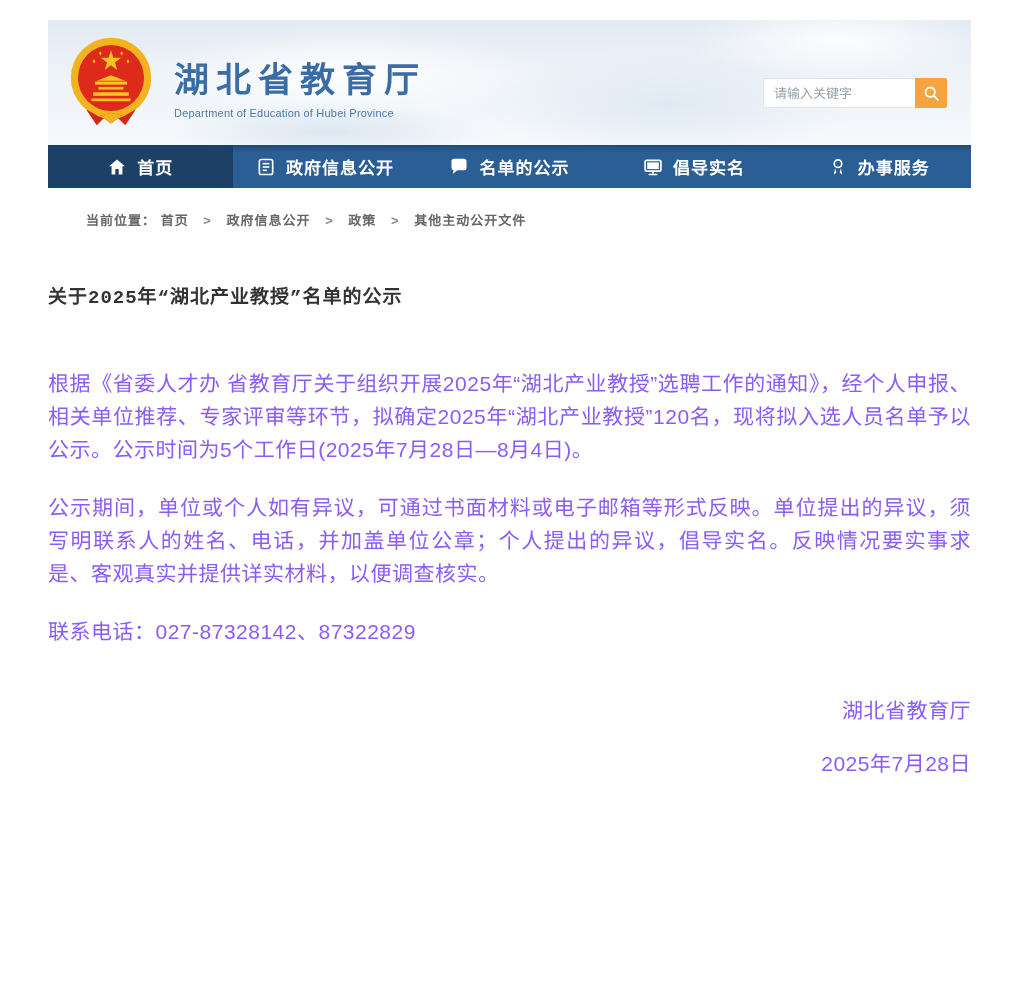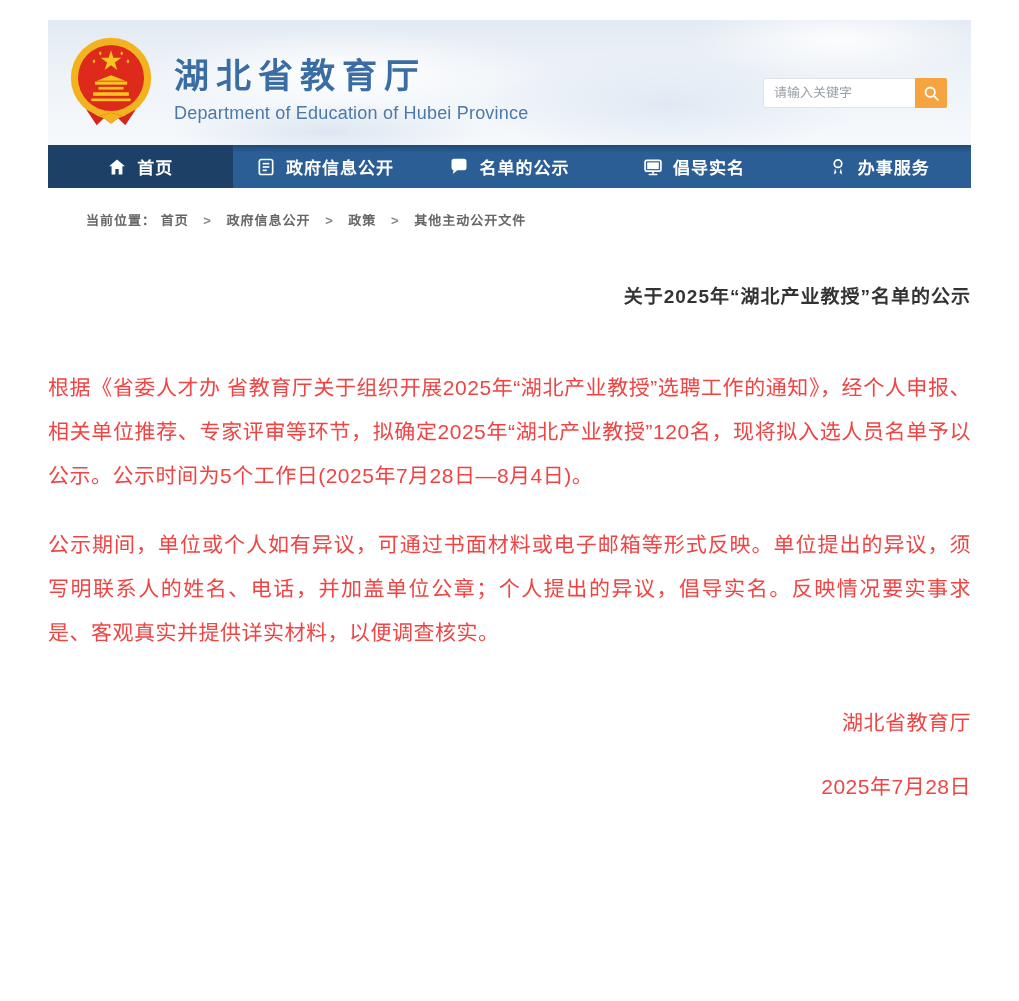--- a/index.html
+++ b/index.html
@@ -30,28 +30,28 @@
     background: radial-gradient(ellipse at center, rgba(198,213,231,0.5) 0%, rgba(198,213,231,0) 70%); }
 
   .brand { position: absolute; left: 18px; top: 16px; display: flex; align-items: center; }
   .emblem { width: 90px; height: 100px; margin-right: 18px; }
   .brand-text { padding-top: 6px; }
   .site-title {
     font-size: 35px; font-weight: bold; color: #3a6da4;
     letter-spacing: 7px; line-height: 1.2;
     text-shadow: 0 1px 1px rgba(255,255,255,0.8);
   }
-  .site-subtitle { font-size: 18px; color: #4d79a8; margin-top: 6px; letter-spacing: 0.2px; }
+  .site-subtitle { font-size: 11px; color: #4d79a8; margin-top: 6px; letter-spacing: 0.2px; }
 
   .search { position: absolute; right: 24px; top: 58px; display: flex; }
   .search input {
     width: 152px; height: 30px; border: 1px solid #dfe3e8; border-right: none;
     background: #ffffff; padding: 0 10px; font-size: 13px; color: #444;
     outline: none; border-radius: 2px 0 0 2px;
-    font-family: Liberation Serif, serif;
+    font-family: Liberation Sans, sans-serif;
   }
   .search input::placeholder { color: #9aa0a6; }
   .search button {
     width: 32px; height: 30px; border: none; background: #f5a43f;
     border-radius: 0 2px 2px 0; cursor: pointer;
     display: flex; align-items: center; justify-content: center;
   }
 
   
   .nav {
@@ -67,25 +67,25 @@
   .nav-icon { width: 20px; height: 20px; flex: 0 0 auto; }
 
   
   .breadcrumb { margin: 22px 0 0 38px; font-size: 13px; color: #666666; letter-spacing: 1px; font-weight: bold; }
   .breadcrumb a { color: #666666; text-decoration: none; cursor: pointer; }
   .breadcrumb .sep { margin: 0 10px; color: #888; }
 
   
   .article { margin-top: 52px; }
   .article h1 {
-    text-align: right; font-size: 19px; font-weight: bold; color: #333333;
-    letter-spacing: 1px; margin-bottom: 58px;
+    text-align: left; font-size: 19px; font-weight: bold; color: #333333;
+    letter-spacing: 1px; margin-bottom: 58px; font-family: Liberation Mono, monospace;
   }
   .article p {
-    font-size: 21px; line-height: 44px; color: #ef4444;
+    font-size: 21px; line-height: 33px; color: #8b5cf6;
     margin: 25px 0; text-align: justify; letter-spacing: 0.5px;
   }
   .article p.sig { text-align: right; margin: 0; }
   .article p.sig-org { margin-top: 46px; }
   .article p.sig-date { margin-top: 20px; }
 </style>
 </head>
 <body>
 
 <div class="page">
@@ -180,18 +180,19 @@
       <span class="sep">&gt;</span>
       <a>政策</a>
       <span class="sep">&gt;</span>
       <a>其他主动公开文件</a>
     </div>
 
     <main class="article">
       <h1>关于2025年“湖北产业教授”名单的公示</h1>
       <p>根据《省委人才办 省教育厅关于组织开展2025年“湖北产业教授”选聘工作的通知》，经个人申报、相关单位推荐、专家评审等环节，拟确定2025年“湖北产业教授”120名，现将拟入选人员名单予以公示。公示时间为5个工作日(2025年7月28日—8月4日)。</p>
       <p>公示期间，单位或个人如有异议，可通过书面材料或电子邮箱等形式反映。单位提出的异议，须写明联系人的姓名、电话，并加盖单位公章；个人提出的异议，倡导实名。反映情况要实事求是、客观真实并提供详实材料，以便调查核实。</p>
+      <p>联系电话：027-87328142、87322829</p>
       <p class="sig sig-org">湖北省教育厅</p>
       <p class="sig sig-date">2025年7月28日</p>
     </main>
 
   </div>
 </div>
 
 </body></html>

